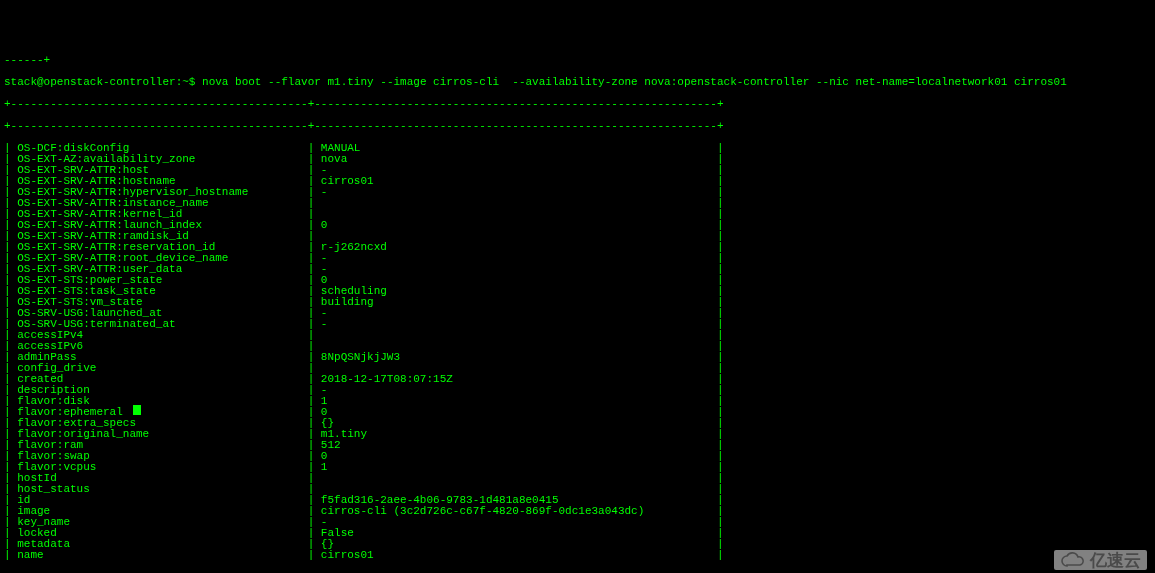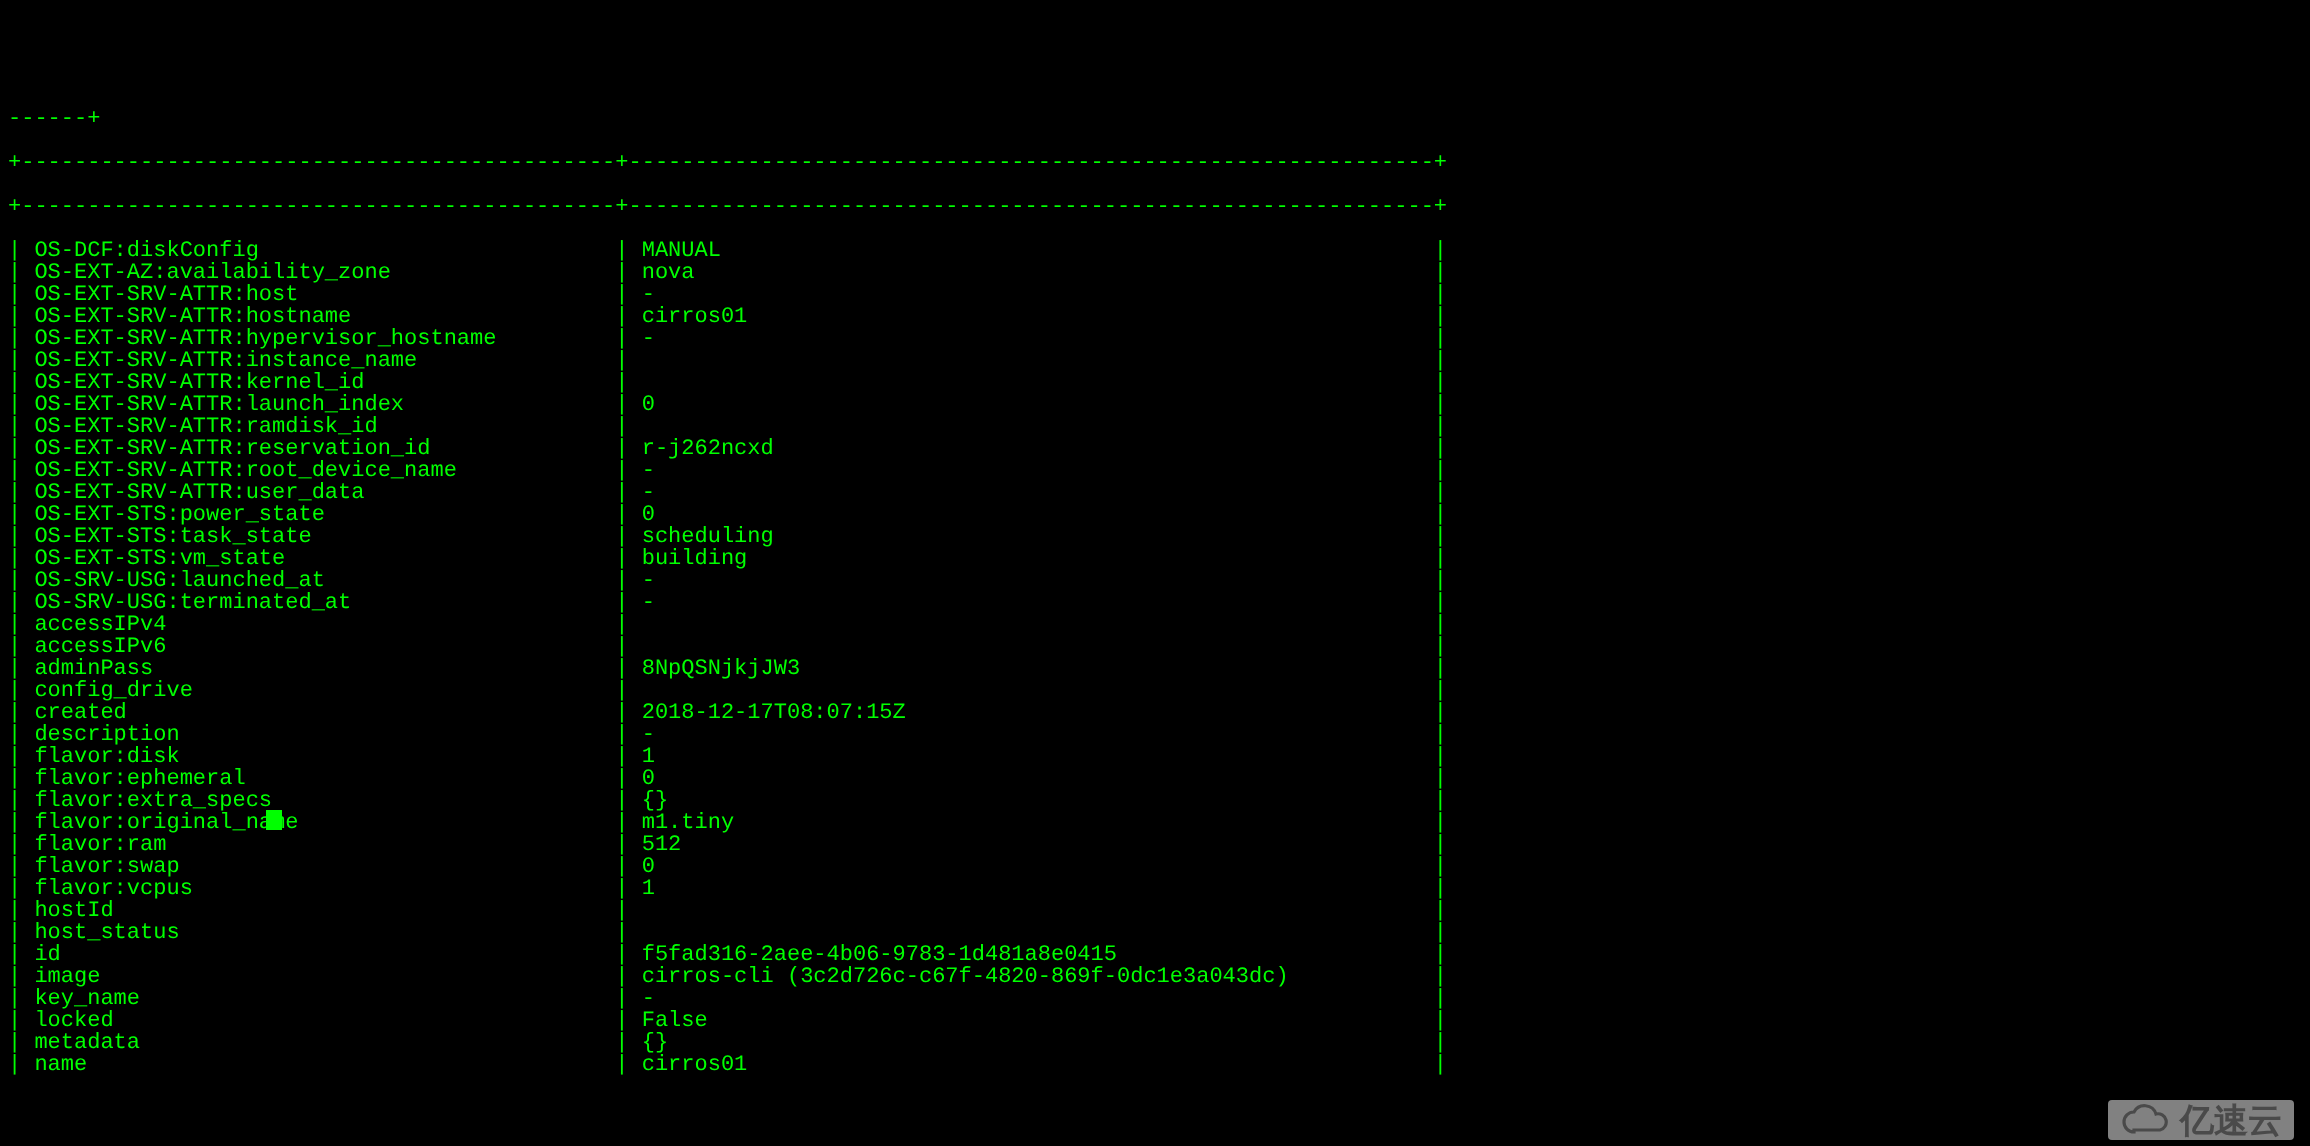--- a/index.html
+++ b/index.html
@@ -44,20 +44,21 @@
   }
   .watermark svg{flex:none}
 </style>
 </head>
 <body>
 
 
 
 <div class="term">
 <span class="row">------+</span>
+<span class="row"><span class="prompt">stack@openstack-controller:~$ </span><span class="cmd">nova boot --flavor m1.tiny --image cirros-cli  --availability-zone nova:openstack-controller --nic net-name=localnetwork01 cirros01</span></span>
 <span class="row">+---------------------------------------------+-------------------------------------------------------------+</span>
 <span class="row">+---------------------------------------------+-------------------------------------------------------------+</span>
 <div id="rows"><span class="row">| OS-DCF:diskConfig                           | MANUAL                                                      |</span><span class="row">| OS-EXT-AZ:availability_zone                 | nova                                                        |</span><span class="row">| OS-EXT-SRV-ATTR:host                        | -                                                           |</span><span class="row">| OS-EXT-SRV-ATTR:hostname                    | cirros01                                                    |</span><span class="row">| OS-EXT-SRV-ATTR:hypervisor_hostname         | -                                                           |</span><span class="row">| OS-EXT-SRV-ATTR:instance_name               |                                                             |</span><span class="row">| OS-EXT-SRV-ATTR:kernel_id                   |                                                             |</span><span class="row">| OS-EXT-SRV-ATTR:launch_index                | 0                                                           |</span><span class="row">| OS-EXT-SRV-ATTR:ramdisk_id                  |                                                             |</span><span class="row">| OS-EXT-SRV-ATTR:reservation_id              | r-j262ncxd                                                  |</span><span class="row">| OS-EXT-SRV-ATTR:root_device_name            | -                                                           |</span><span class="row">| OS-EXT-SRV-ATTR:user_data                   | -                                                           |</span><span class="row">| OS-EXT-STS:power_state                      | 0                                                           |</span><span class="row">| OS-EXT-STS:task_state                       | scheduling                                                  |</span><span class="row">| OS-EXT-STS:vm_state                         | building                                                    |</span><span class="row">| OS-SRV-USG:launched_at                      | -                                                           |</span><span class="row">| OS-SRV-USG:terminated_at                    | -                                                           |</span><span class="row">| accessIPv4                                  |                                                             |</span><span class="row">| accessIPv6                                  |                                                             |</span><span class="row">| adminPass                                   | 8NpQSNjkjJW3                                                |</span><span class="row">| config_drive                                |                                                             |</span><span class="row">| created                                     | 2018-12-17T08:07:15Z                                        |</span><span class="row">| description                                 | -                                                           |</span><span class="row">| flavor:disk                                 | 1                                                           |</span><span class="row">| flavor:ephemeral                            | 0                                                           |</span><span class="row">| flavor:extra_specs                          | {}                                                          |</span><span class="row">| flavor:original_name                        | m1.tiny                                                     |</span><span class="row">| flavor:ram                                  | 512                                                         |</span><span class="row">| flavor:swap                                 | 0                                                           |</span><span class="row">| flavor:vcpus                                | 1                                                           |</span><span class="row">| hostId                                      |                                                             |</span><span class="row">| host_status                                 |                                                             |</span><span class="row">| id                                          | f5fad316-2aee-4b06-9783-1d481a8e0415                        |</span><span class="row">| image                                       | cirros-cli (3c2d726c-c67f-4820-869f-0dc1e3a043dc)           |</span><span class="row">| key_name                                    | -                                                           |</span><span class="row">| locked                                      | False                                                       |</span><span class="row">| metadata                                    | {}                                                          |</span><span class="row">| name                                        | cirros01                                                    |</span></div>
 
 </div>
 
 <span class="cursor"></span>
 
 <div class="watermark">
   <svg width="26" height="16" viewBox="0 0 26 16">

